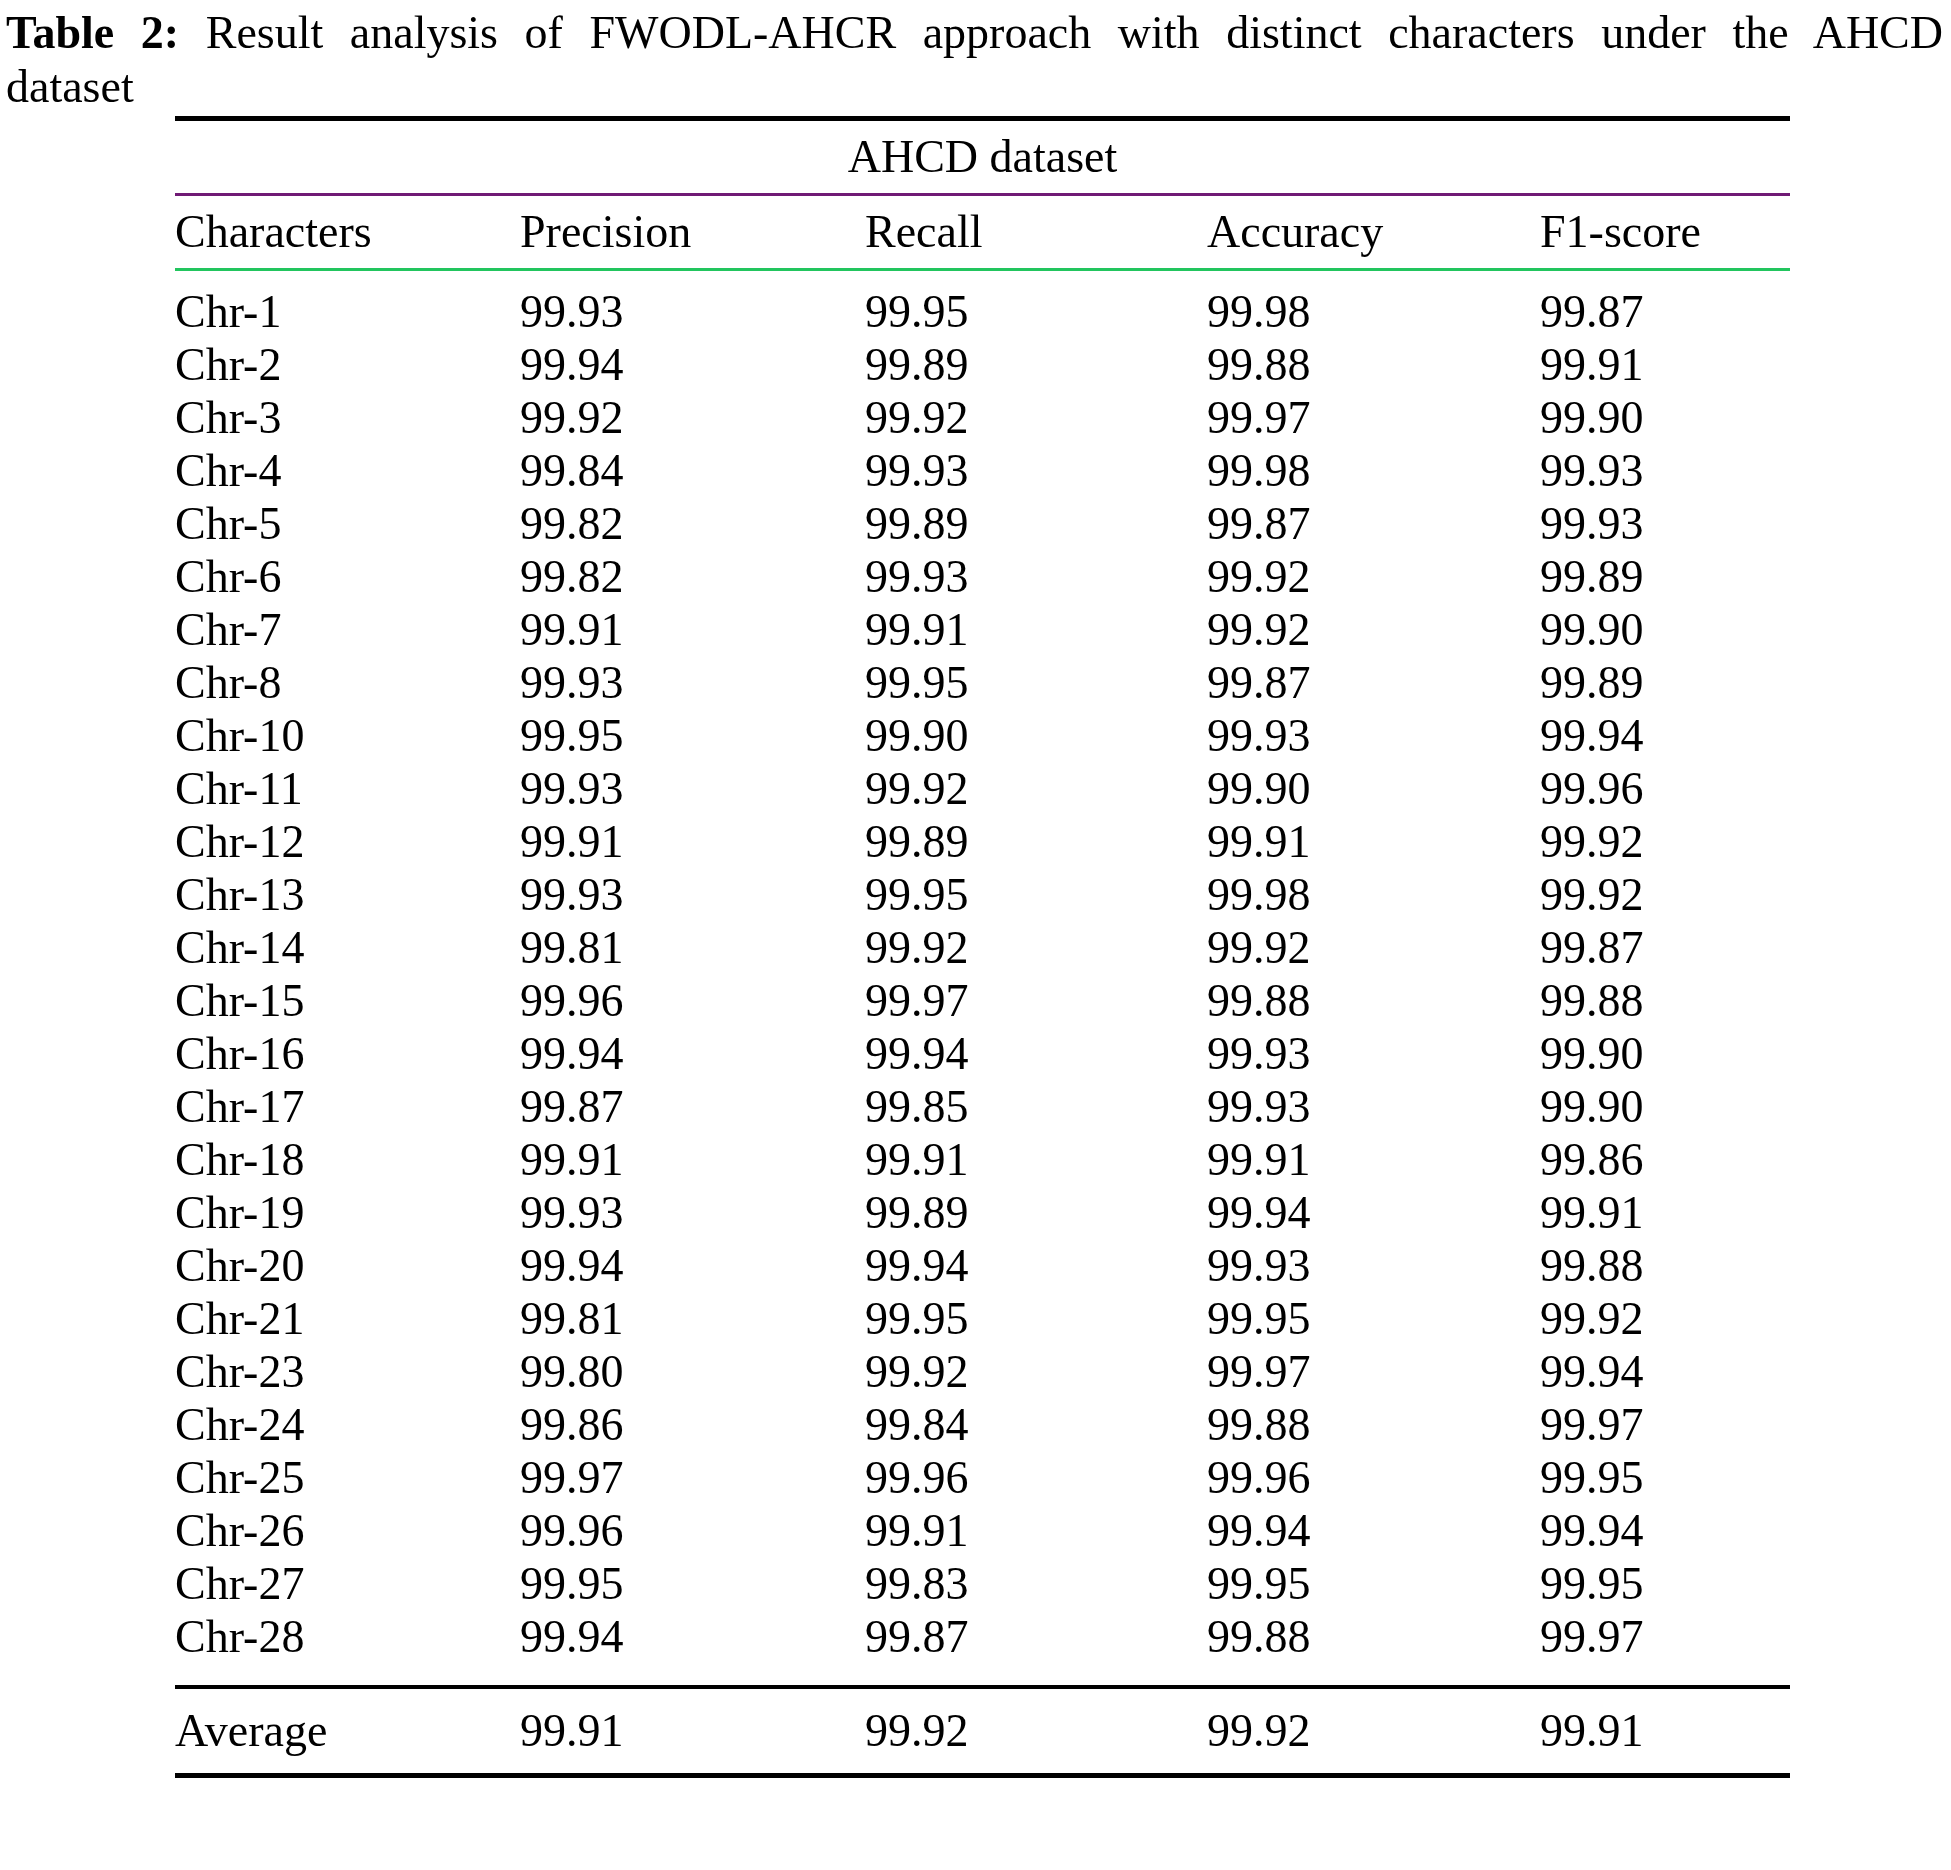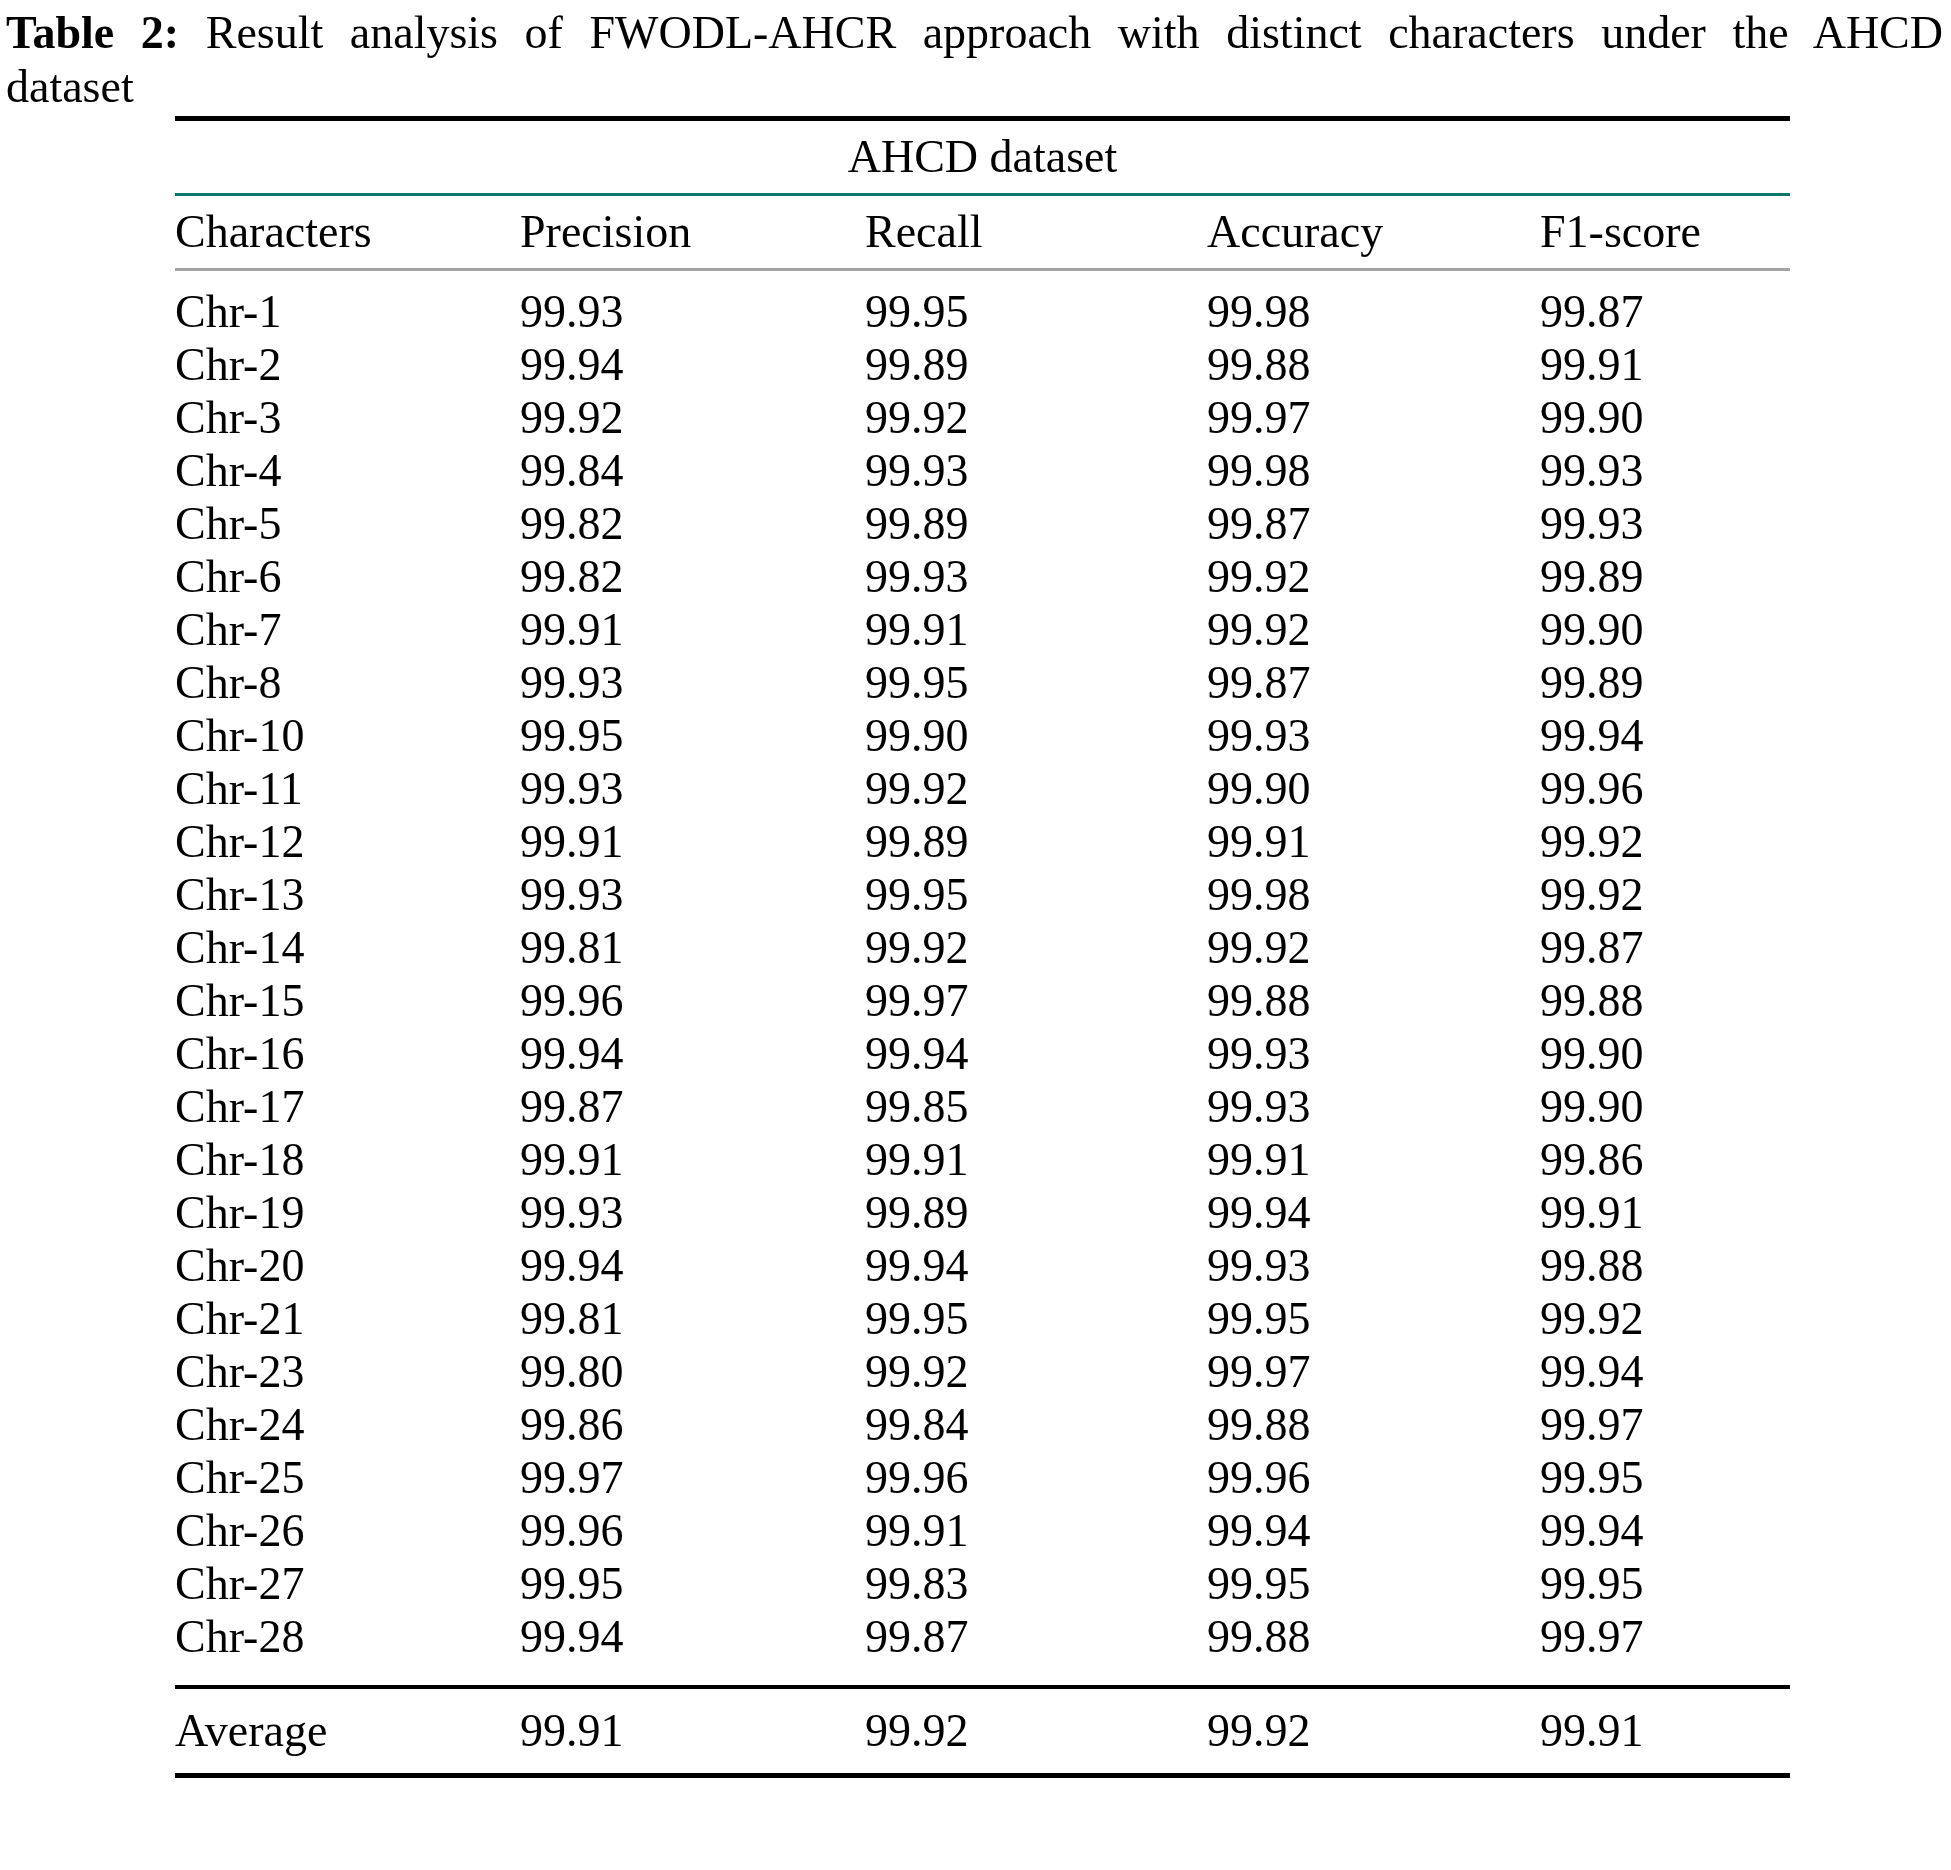--- a/index.html
+++ b/index.html
@@ -41,25 +41,25 @@
     font-weight: normal;
     text-align: left;
     padding: 0;
     vertical-align: middle;
     white-space: nowrap;
     overflow: visible;
   }
   tr.span-row th {
     text-align: center;
     border-top: 5px solid #000;
-    border-bottom: 3px solid #0f766e;
+    border-bottom: 3px solid #701a75;
     height: 72px;
   }
   tr.head-row th {
-    border-bottom: 3px solid #a3a3a3;
+    border-bottom: 3px solid #22c55e;
     height: 72px;
   }
   tbody td {
     height: 53px;
   }
   tbody tr:first-child td { padding-top: 14px; margin-left: 40px; }
   tbody tr:last-child td {
     padding-bottom: 22px;
     border-bottom: 4px solid #000;
     margin-left: 16px;

